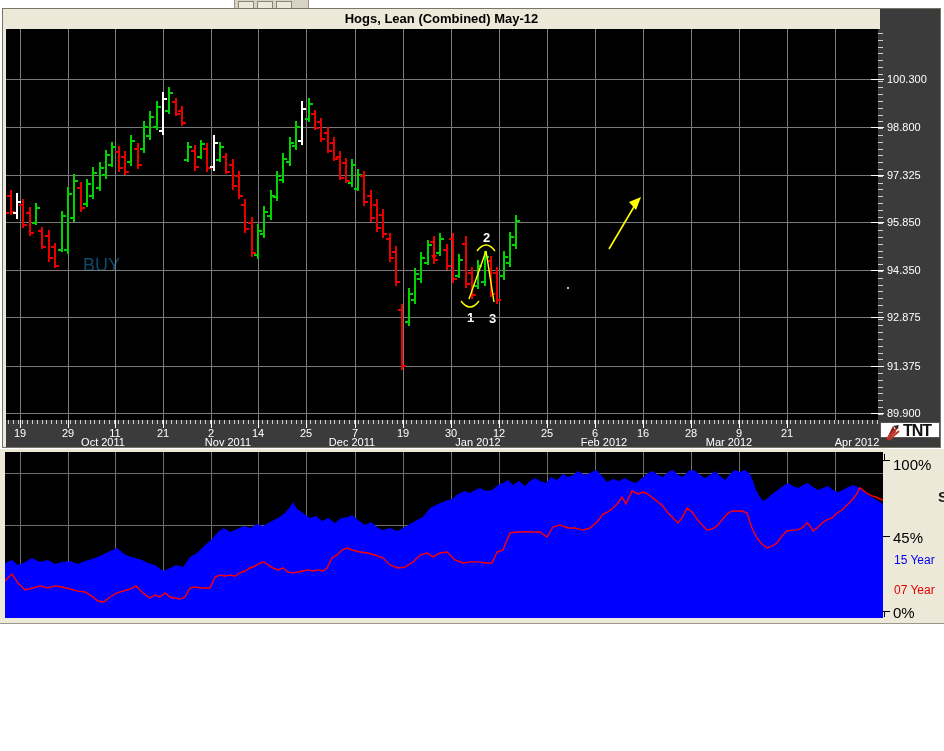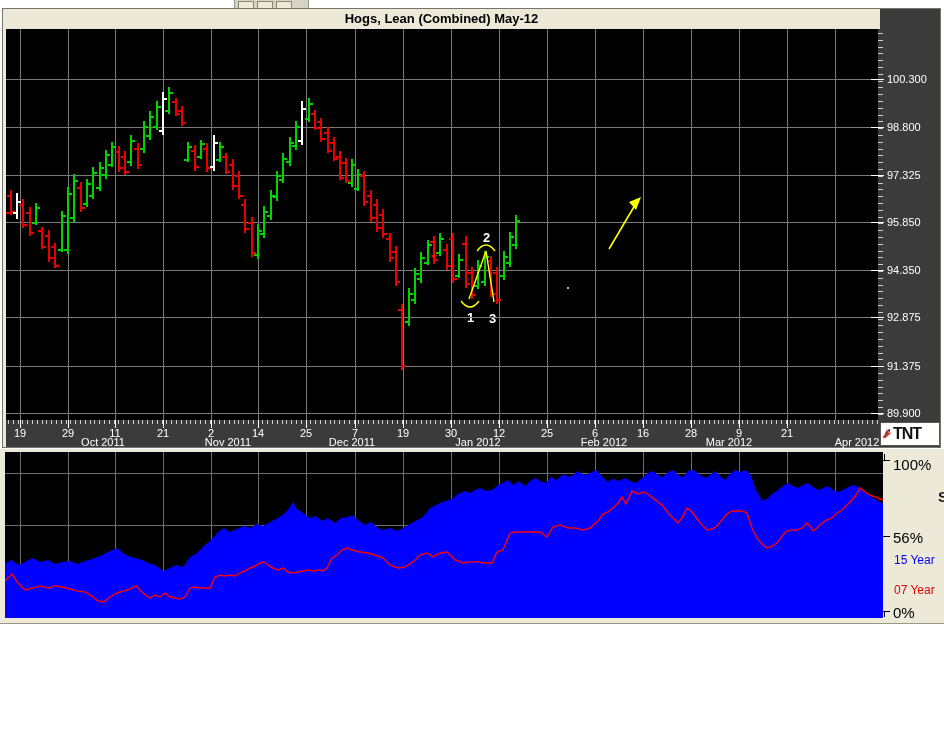--- a/index.html
+++ b/index.html
@@ -10,24 +10,24 @@
   .top-fragment{left:234px;top:0;width:67px;height:8px;background:#d6d2c6;border-left:1px solid #9a968a;border-right:1px solid #9a968a;display:flex;gap:3px;align-items:flex-end;padding:0 3px;}
   .top-fragment .btn-frag{width:14px;height:6px;background:#ece9d8;border:1px solid #8a8774;border-bottom:none;}
   
   .chart-window{left:2px;top:8px;width:939px;height:440px;background:#3b3b3b;border:1px solid #77746a;box-sizing:border-box;}
   .title-bar{left:3px;top:9px;width:877px;height:20px;background:#ece9d8;border-bottom:1px solid #8a8774;
              text-align:center;font-size:13px;font-weight:bold;color:#000;line-height:20px;}
   .left-sliver{left:3px;top:29px;width:3px;height:418px;background:#ece9d8;}
   .plot-bg{left:6px;top:29px;width:872px;height:391px;background:#000000;}
   .yaxis-bg{left:878px;top:29px;width:62px;height:391px;background:#3b3b3b;}
   .xaxis-bg{left:6px;top:420px;width:934px;height:27px;background:#3b3b3b;}
-  .tnt-logo{left:880px;top:422px;width:60px;height:24px;background:#ffffff;border:1px solid #555;box-sizing:border-box;
-            display:flex;align-items:center;justify-content:flex-end;padding-right:18px;}
+  .tnt-logo{left:880px;top:422px;width:60px;height:16px;background:#ffffff;border:1px solid #555;box-sizing:border-box;
+            display:flex;justify-content:flex-end;padding-right:8px;}
   .tnt-logo .tnt-text{font-size:16px;font-weight:bold;letter-spacing:-1px;color:#111;line-height:1;}
-  .buy-note{left:83px;top:254px;color:#000000;font-size:18px;line-height:23.5px;white-space:nowrap;}
+  .buy-note{left:83px;top:254px;color:#0c4a6e;font-size:18px;line-height:23.5px;white-space:nowrap;}
   .pivot{position:absolute;color:#ffffff;font-size:13px;font-weight:bold;}
   .pivot-1{left:467px;top:310px;}
   .pivot-2{left:483px;top:230px;}
   .pivot-3{left:489px;top:311px;}
   
   .seas-frame{left:0;top:448px;width:944px;height:176px;background:#ece9d8;border-top:1px solid #ffffff;border-bottom:1px solid #9a968a;box-sizing:border-box;}
   .seas-plot{left:5px;top:452px;width:878px;height:166px;background:#000000;}
   .seas-label{position:absolute;font-size:15px;color:#000;}
   .s100{left:893px;top:456px;}
   .seas-title{left:894px;top:488px;font-size:15px;font-weight:bold;color:#1a1a1a;letter-spacing:1px;margin-left:44px;}
@@ -54,42 +54,41 @@
     <span>Hogs, Lean (Combined) May-12</span>
   </div>
 
   <div class="abs left-sliver"></div>
   <div class="abs plot-bg"></div>
   <div class="abs yaxis-bg"></div>
   <div class="abs xaxis-bg"></div>
 
   <div class="abs buy-note">
     <div>BUY</div>
-    <div>MRCi : 27.1.-8.3. (aug.-12)</div>
   </div>
 
   <span class="pivot pivot-1">1</span>
   <span class="pivot pivot-2">2</span>
   <span class="pivot pivot-3">3</span>
 
   <div class="abs tnt-logo">
     <svg width="20" height="20" viewBox="0 0 20 20">
       <path d="M3 17 L10 3 L13 9 L6 16 Z" fill="#8b1a1a"></path>
       <path d="M4 16 L15 4 M6 17 L16 8" stroke="#c0392b" stroke-width="2" fill="none"></path>
       <path d="M10 3 L16 2 L14 6 Z" fill="#222"></path>
     </svg>
     <span class="tnt-text">TNT</span>
   </div>
 
   <div class="abs seas-frame"></div>
   <div class="abs seas-plot"></div>
 
   <span class="seas-label s100">100%</span>
   <span class="seas-label seas-title">SEAS</span>
-  <span class="seas-label s50">56%</span>
+  <span class="seas-label s50">45%</span>
   <span class="seas-label s15">15 Year</span>
   <span class="seas-label s05">07 Year</span>
   <span class="seas-label s0">0%</span>
 
   <svg id="overlay" viewBox="0 0 944 751">
       <defs>
         <clipPath id="mainClip">
           <rect x="6" y="29" width="872" height="391"></rect>
         </clipPath>
         <clipPath id="seasClip">

